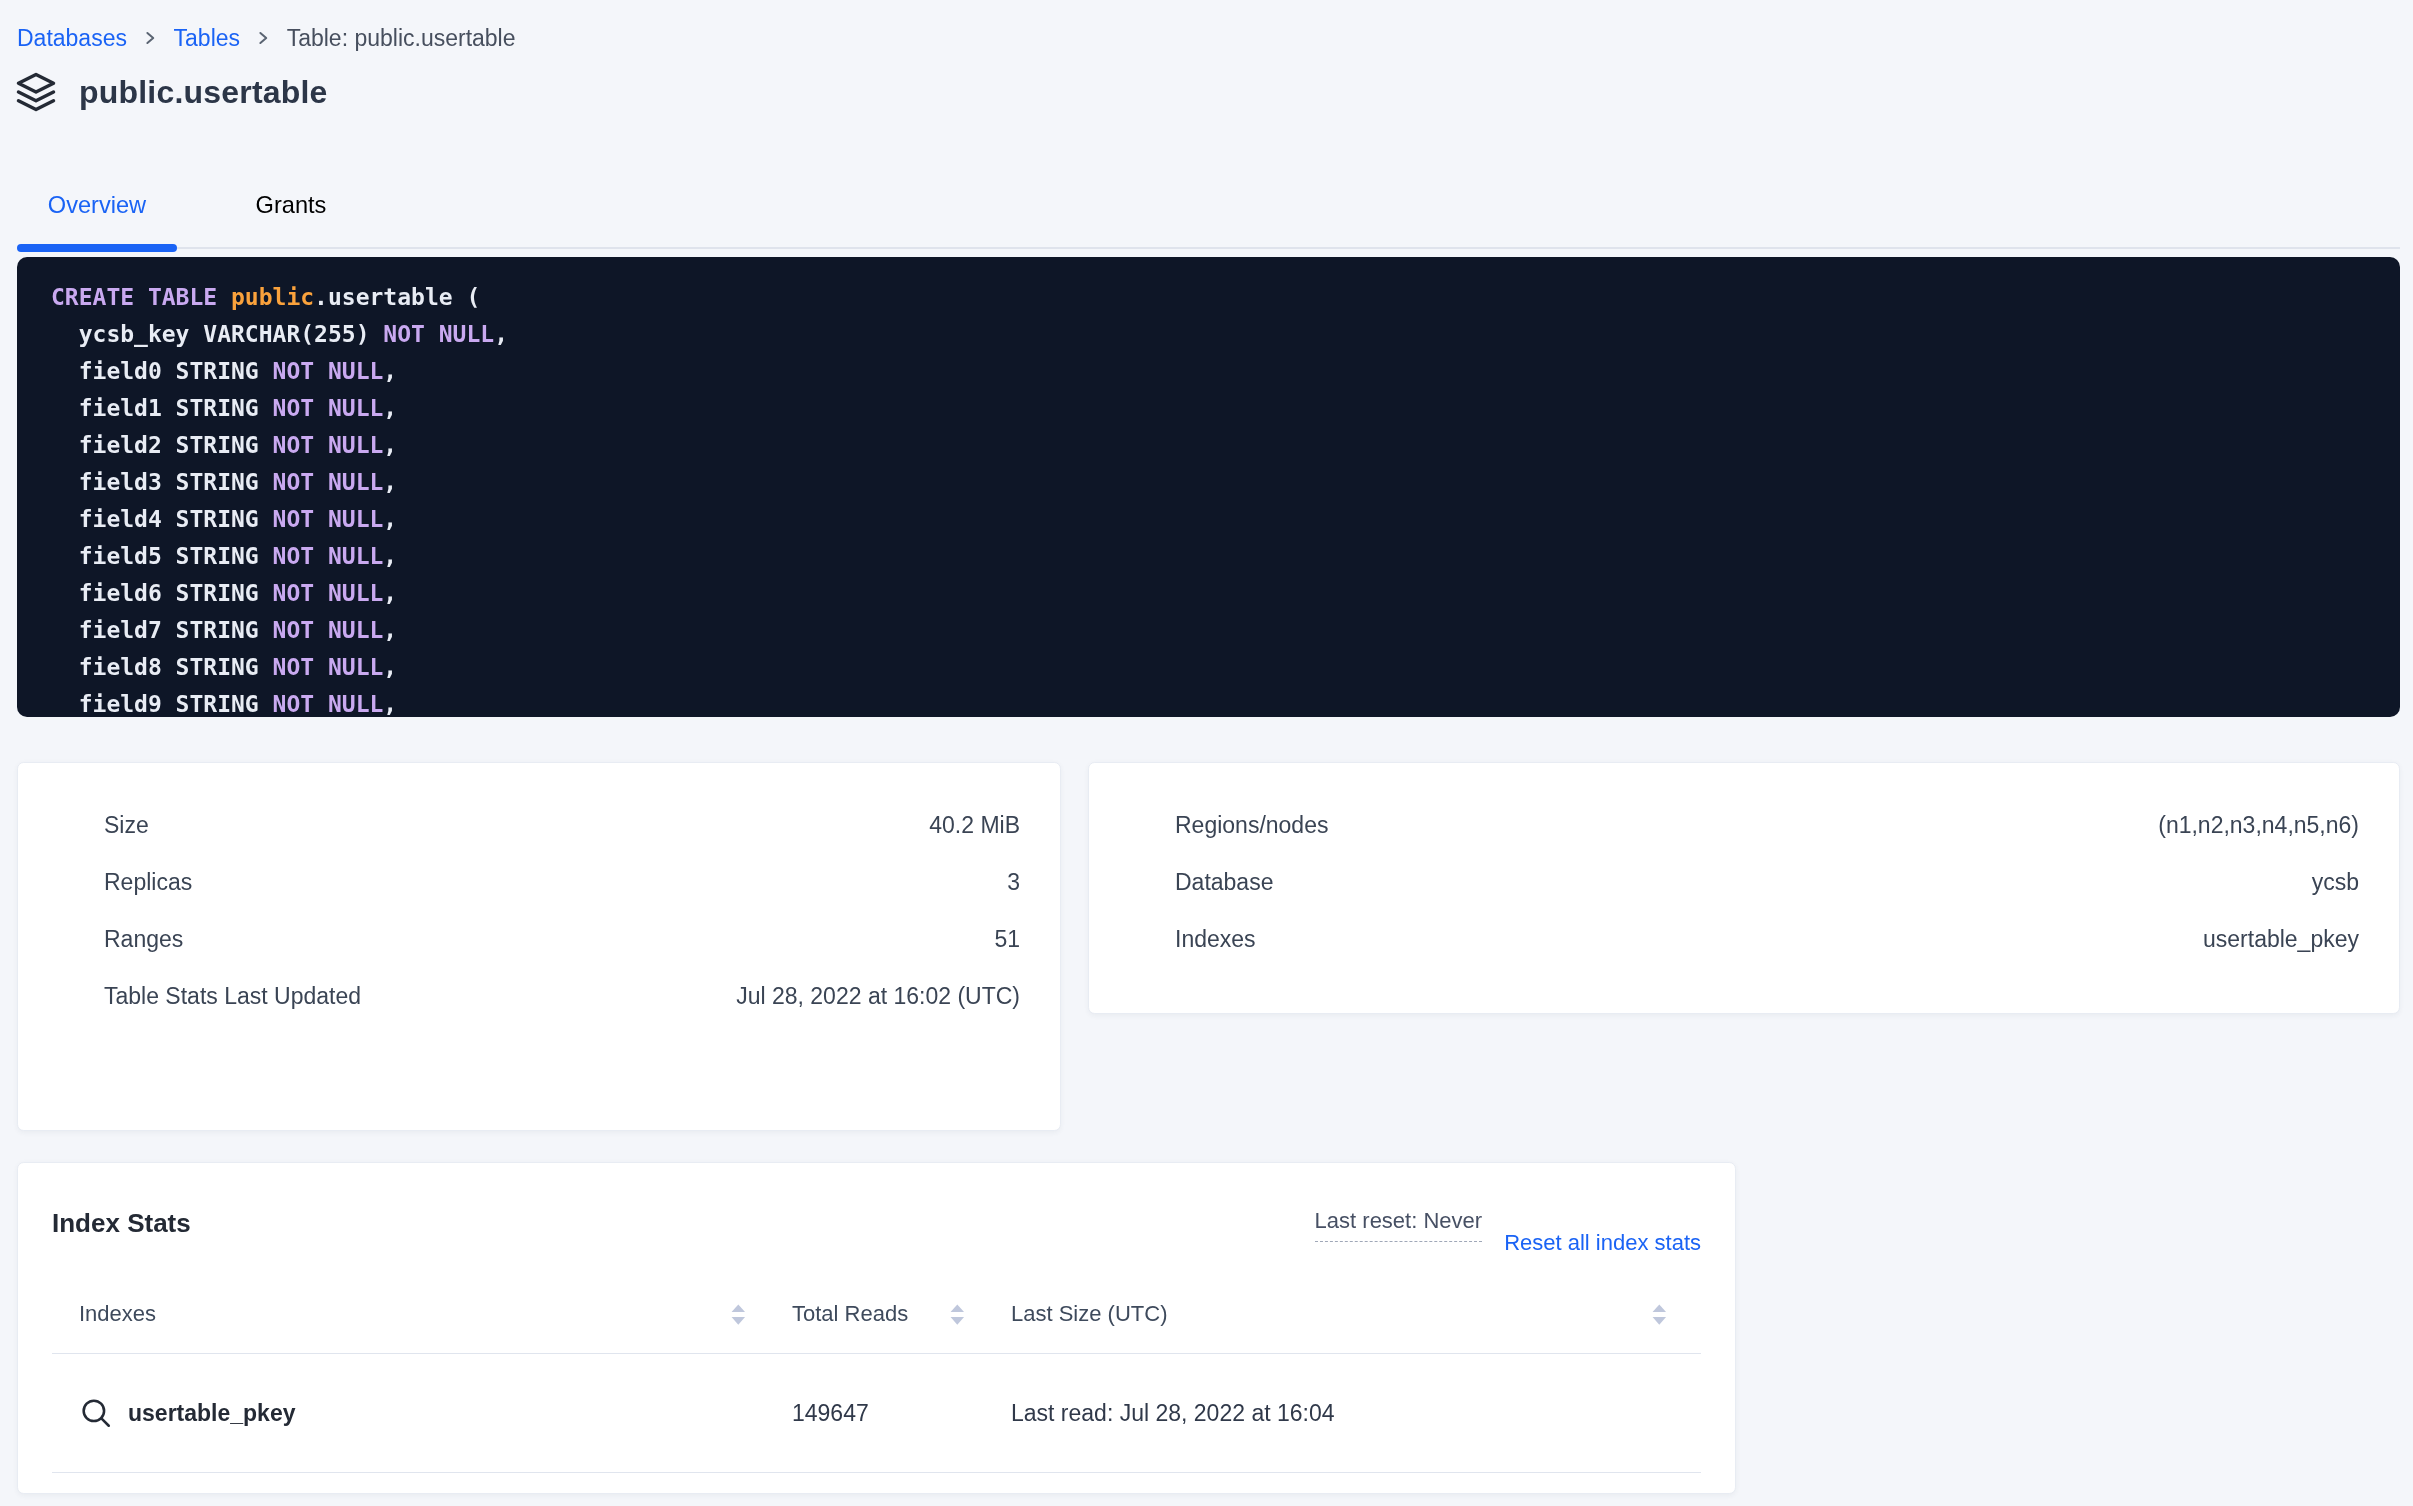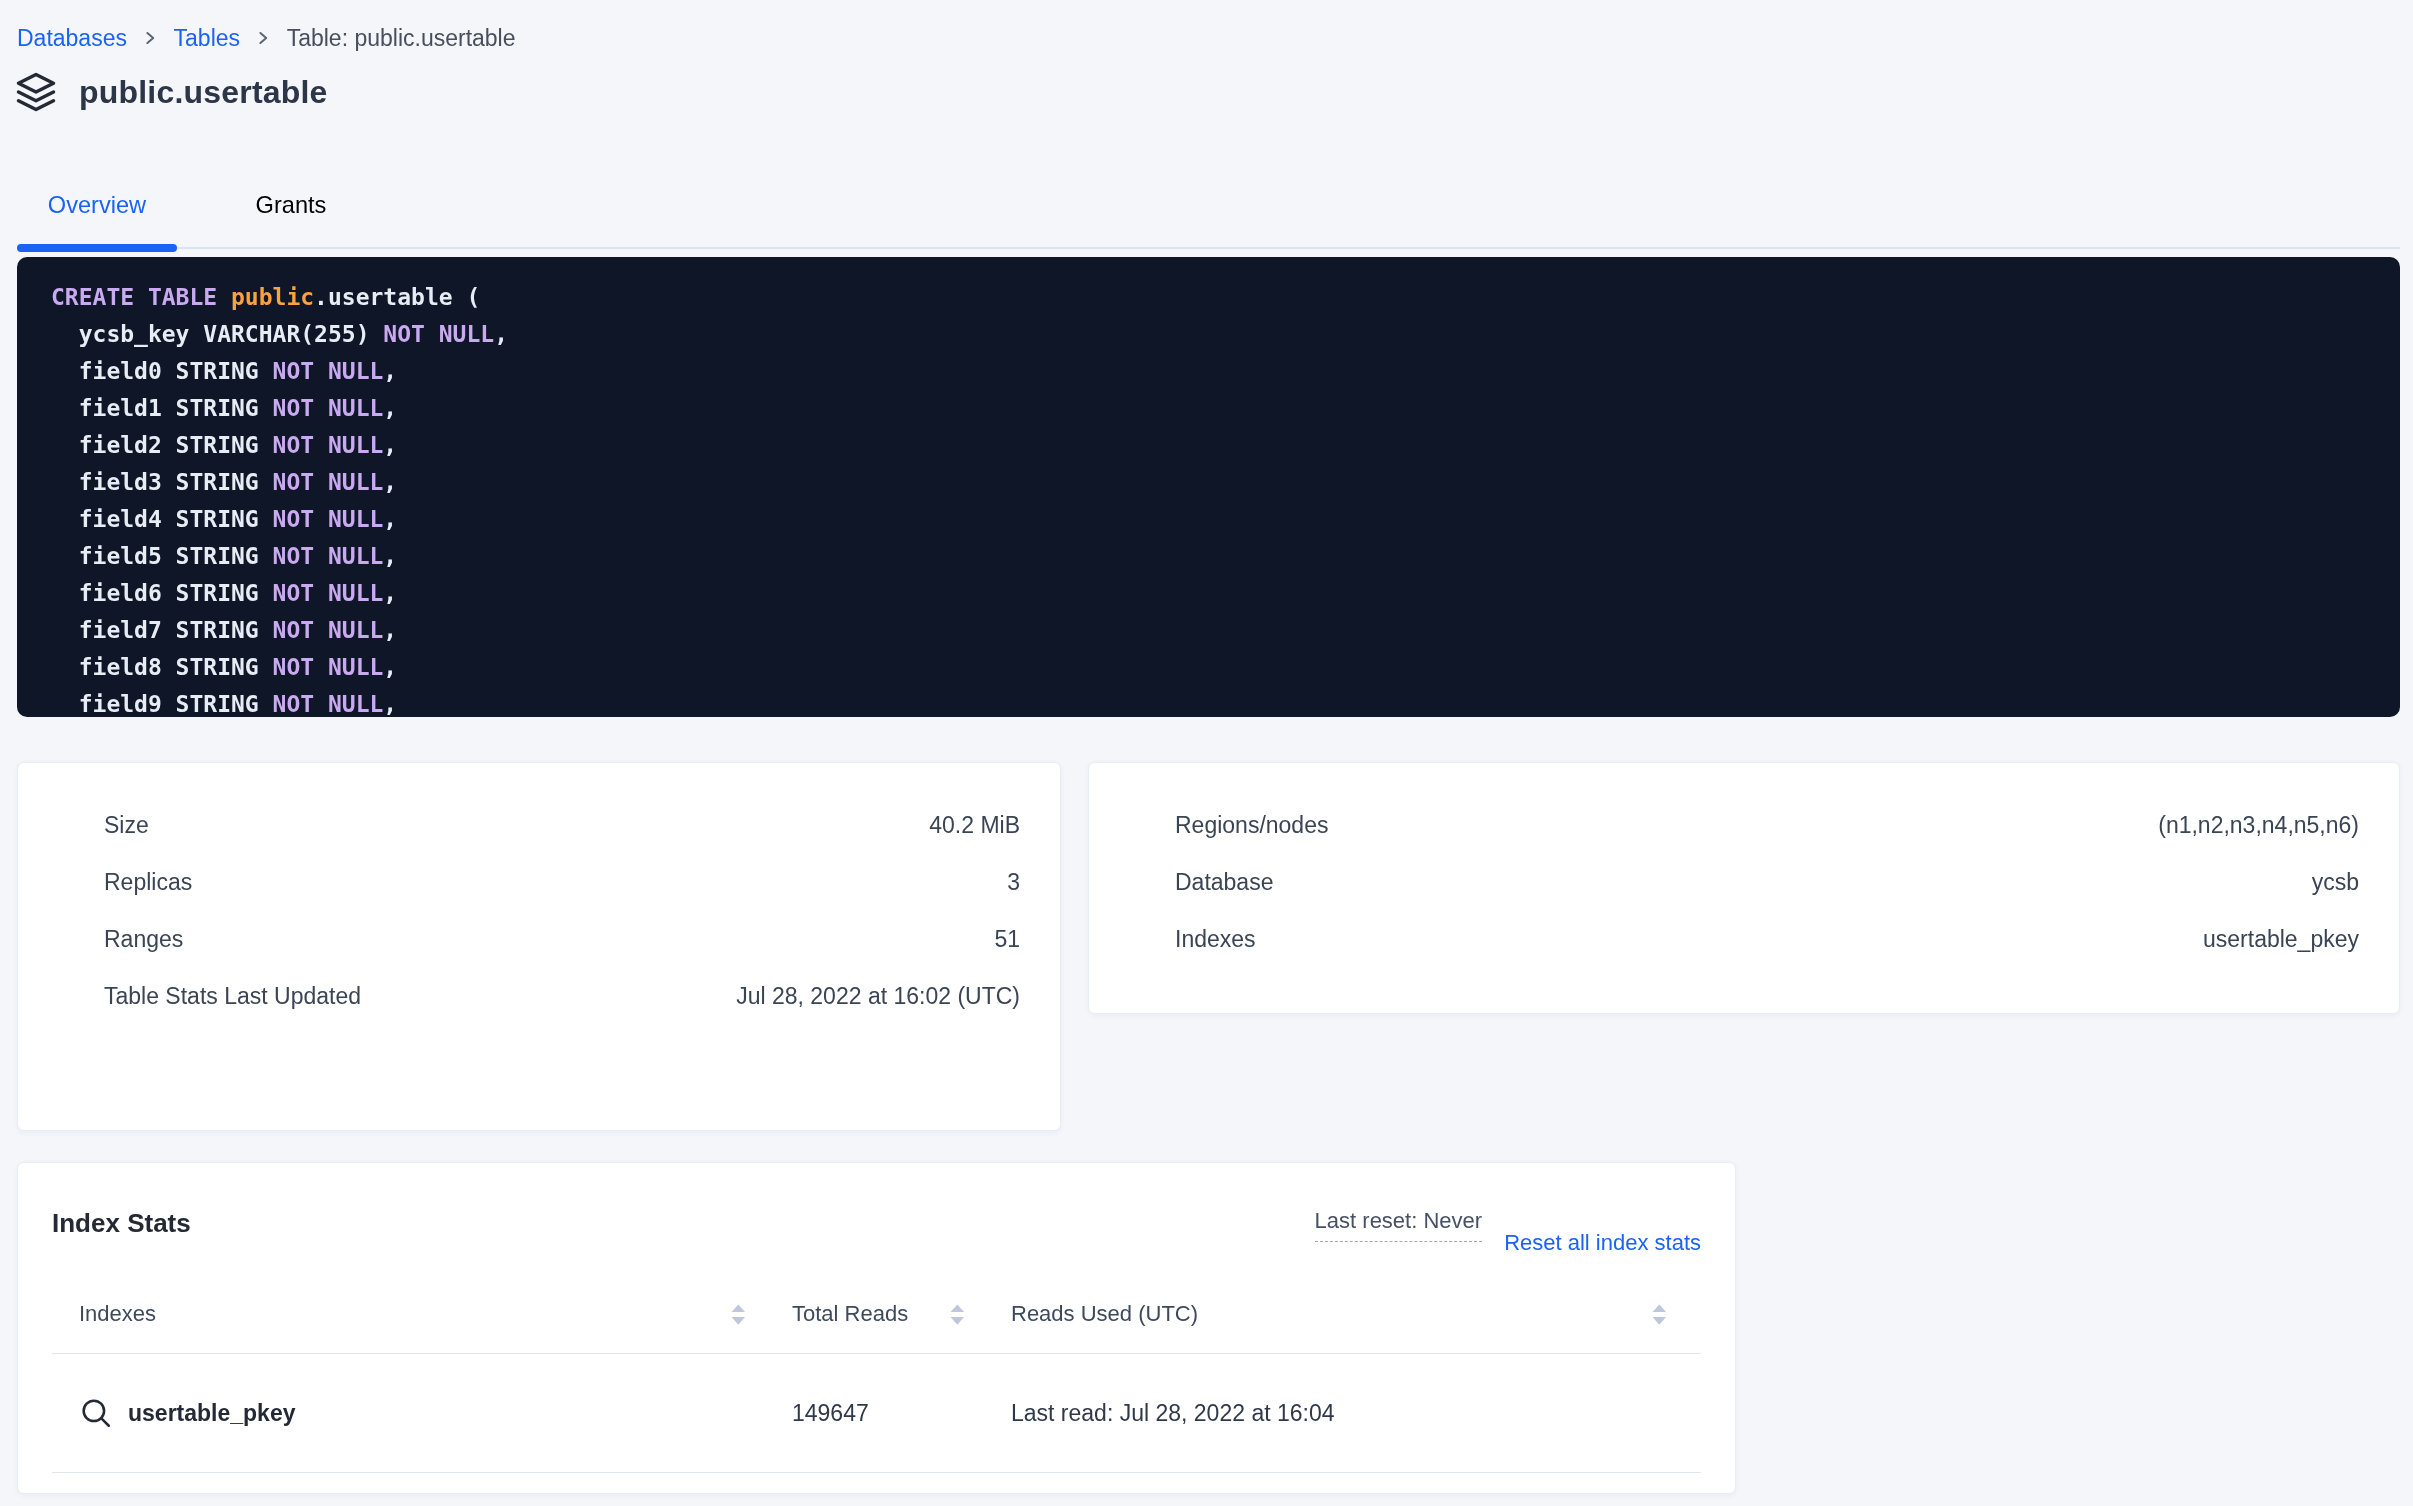--- a/index.html
+++ b/index.html
@@ -159,21 +159,21 @@
       <div class="col2">
         <span>Total Reads</span>
         <span class="sorter">
           <svg width="18.6" height="27" viewBox="0 0 22 32">
               <polygon points="11,4 19,13 3,13" fill="#bfc7dc"></polygon>
               <polygon points="3,19 19,19 11,28" fill="#bfc7dc"></polygon>
             </svg>
         </span>
       </div>
       <div class="col3">
-        <span>Reads Used (UTC)</span>
+        <span>Last Size (UTC)</span>
         <span class="sorter">
           <svg width="18.6" height="27" viewBox="0 0 22 32">
               <polygon points="11,4 19,13 3,13" fill="#bfc7dc"></polygon>
               <polygon points="3,19 19,19 11,28" fill="#bfc7dc"></polygon>
             </svg>
         </span>
       </div>
     </div>
 
     <div class="tbl-row">

